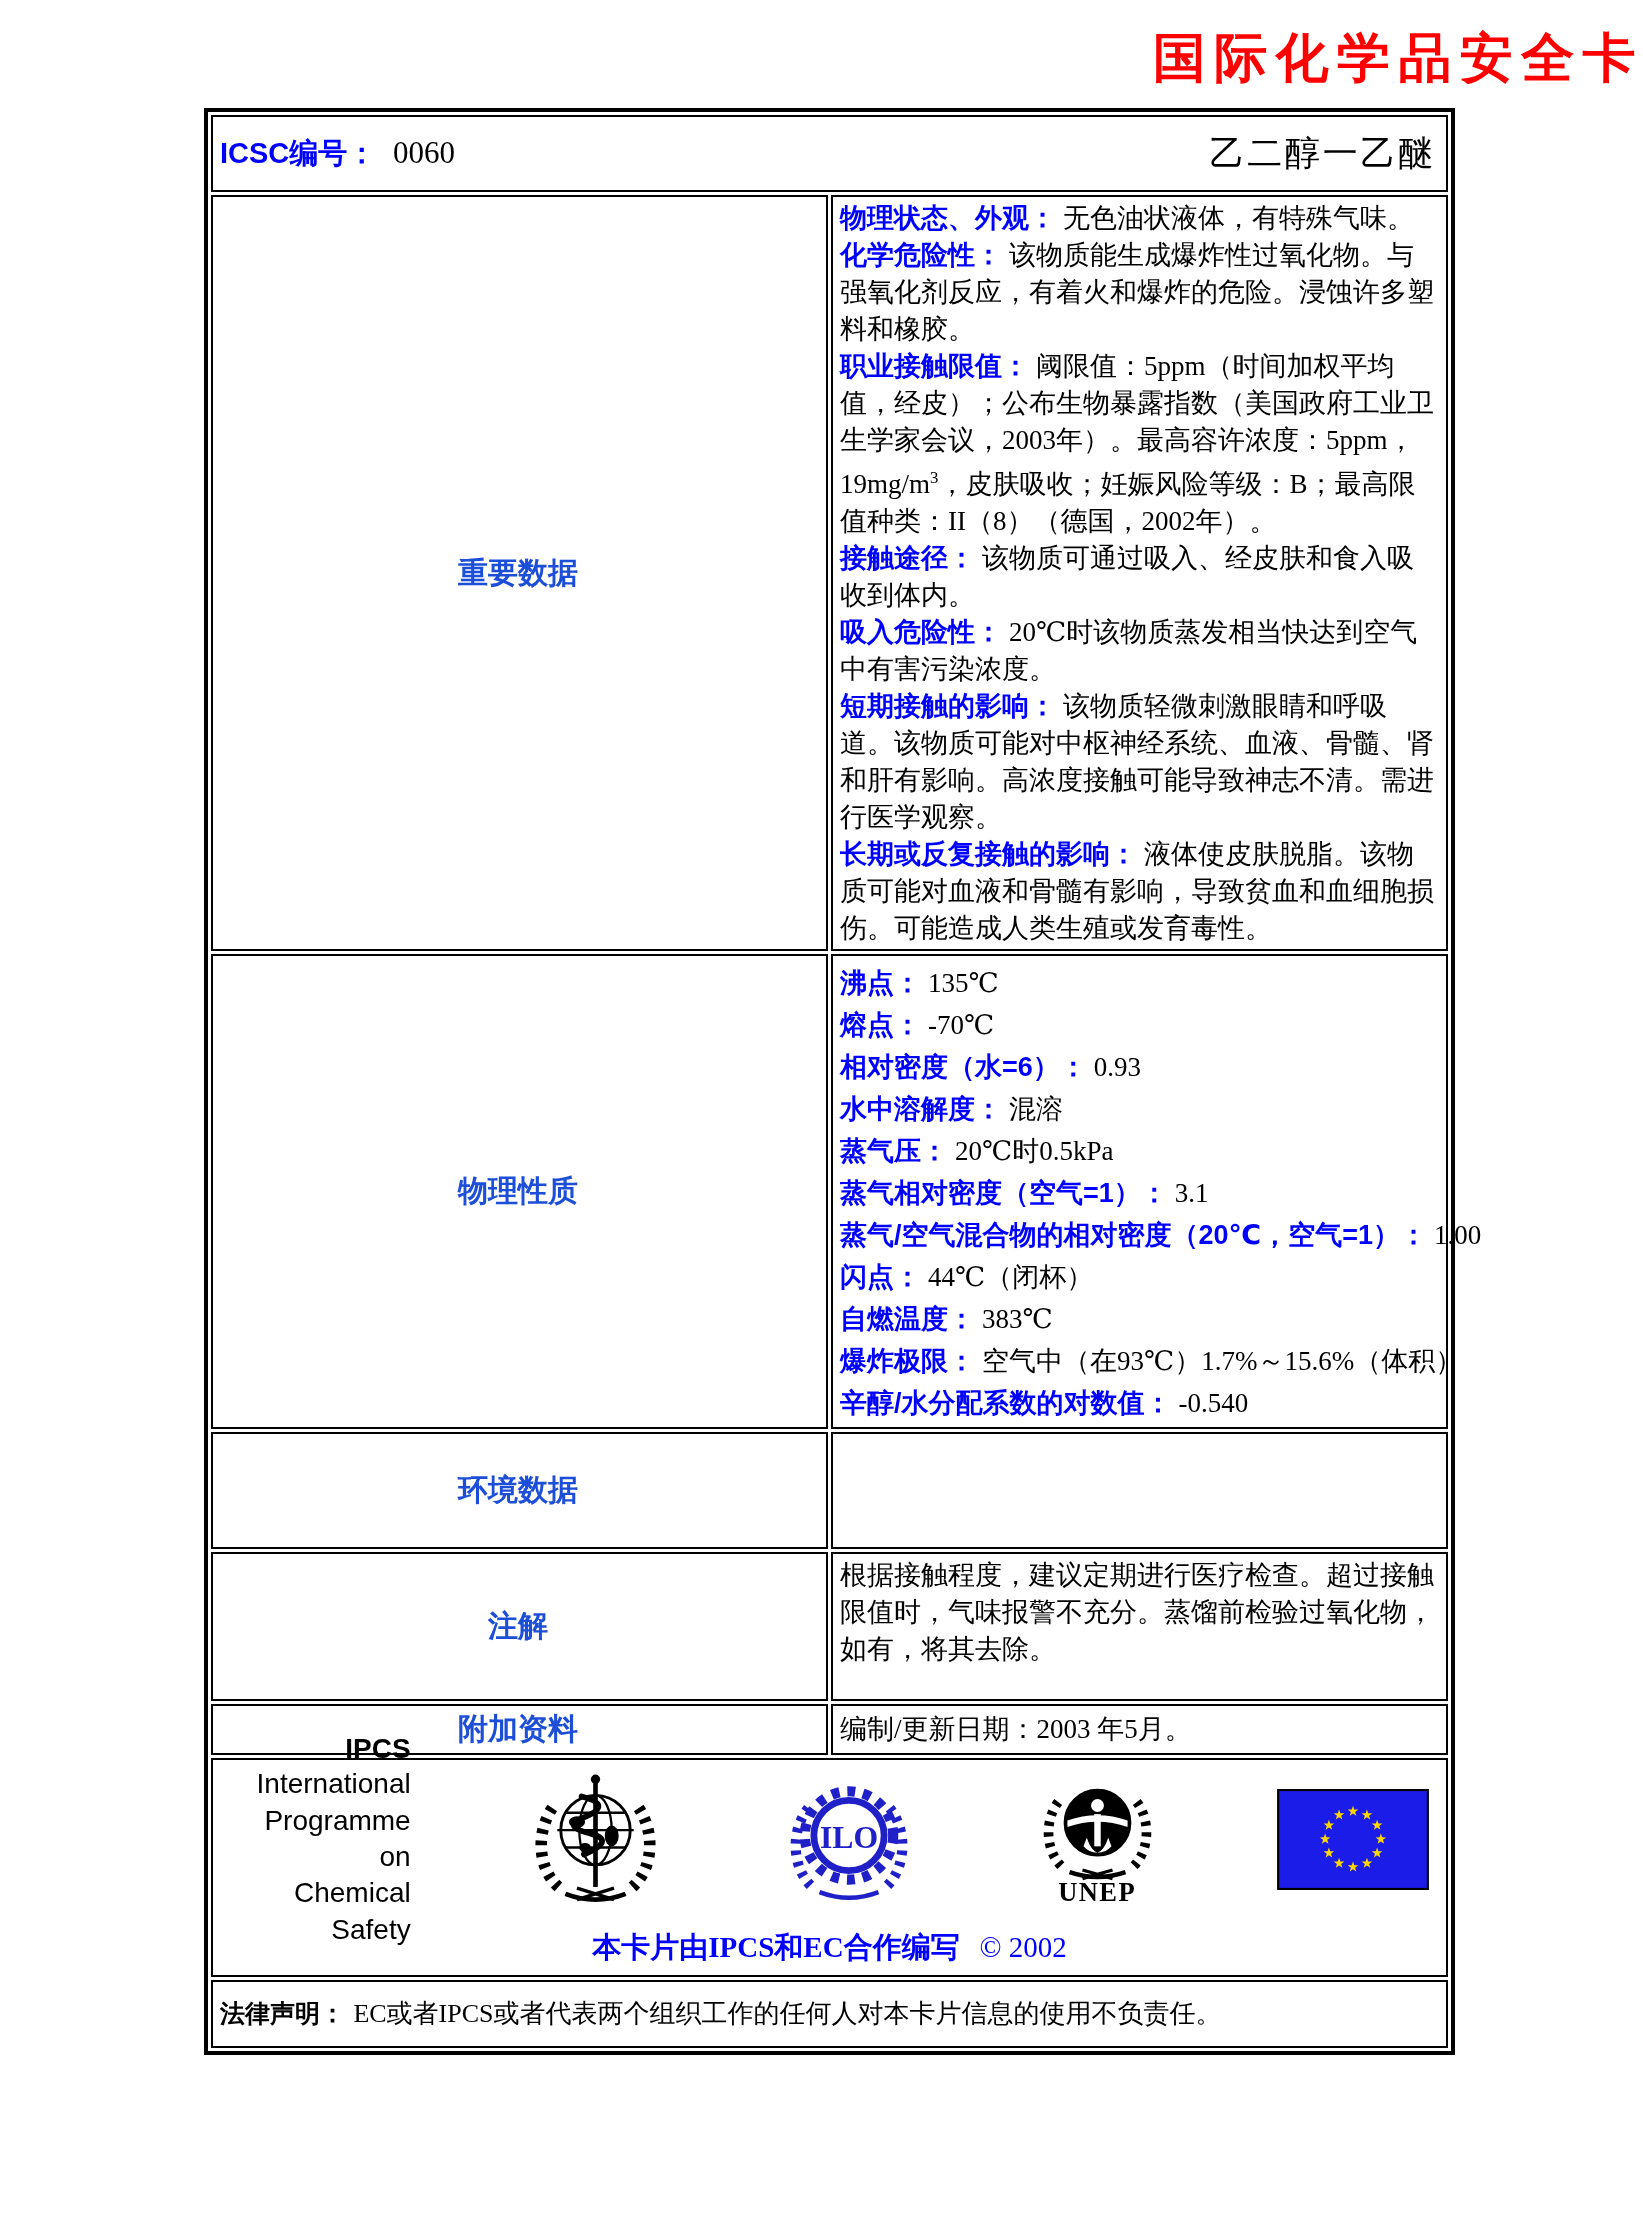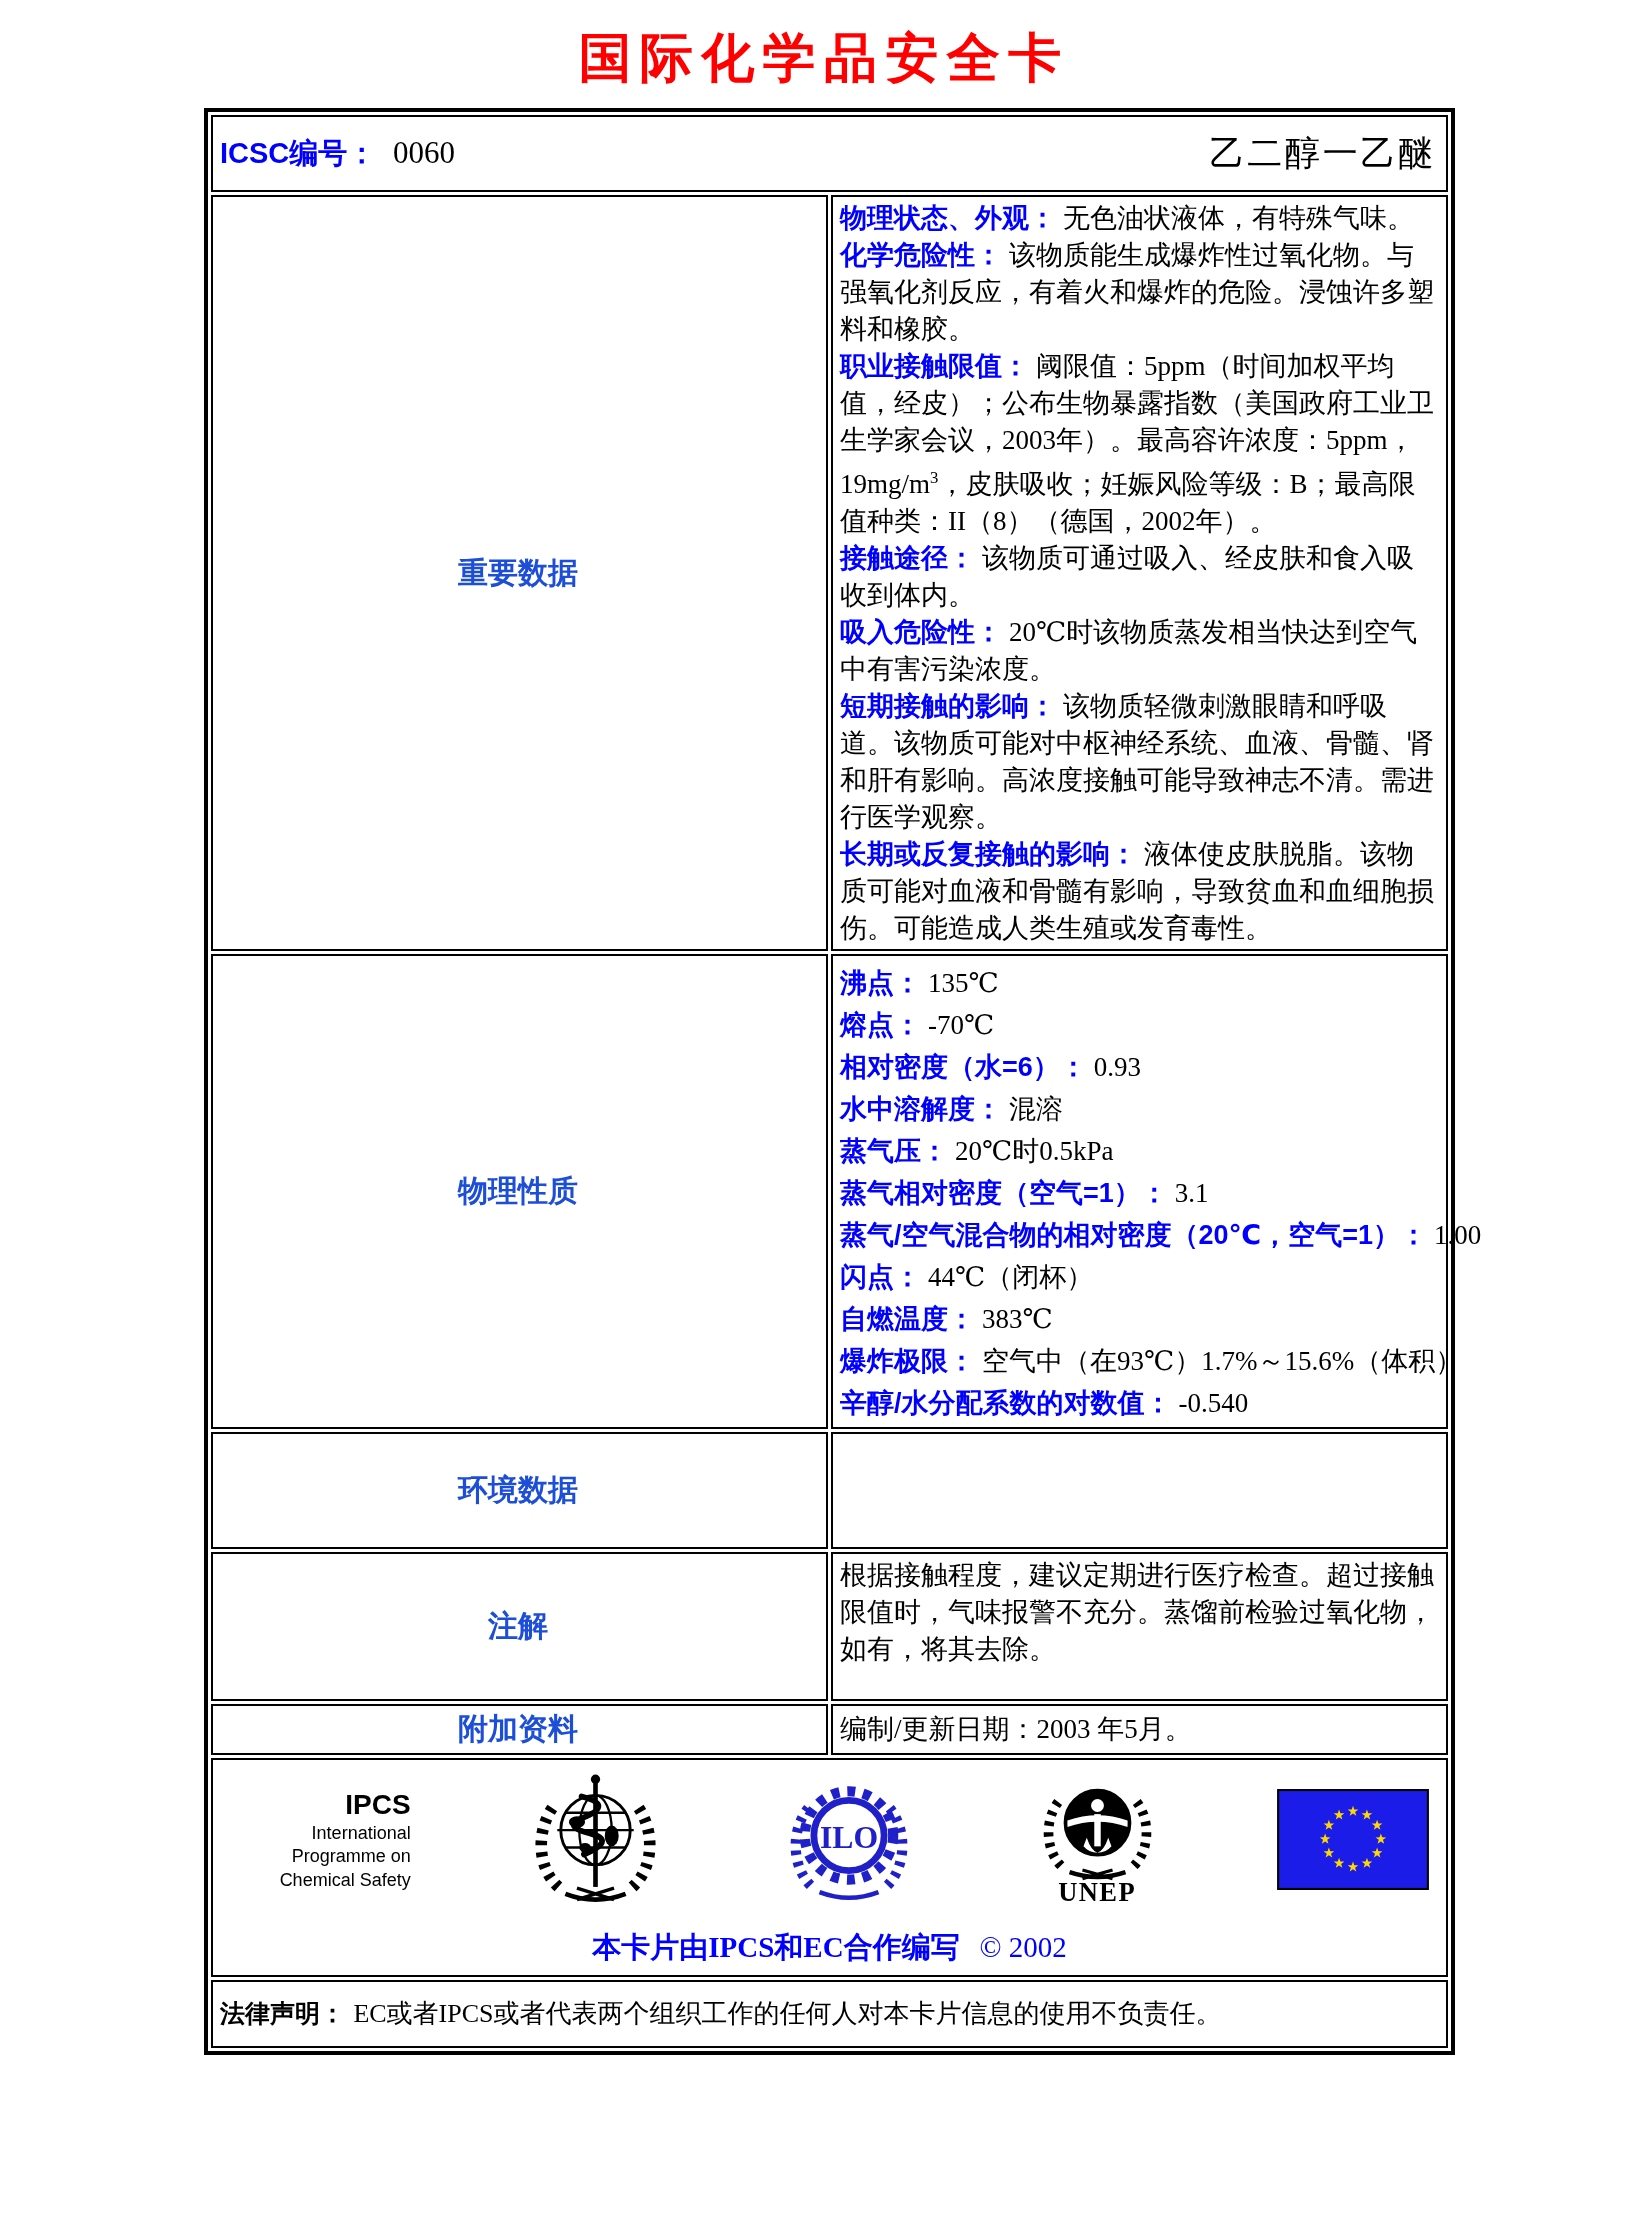--- a/index.html
+++ b/index.html
@@ -8,21 +8,21 @@
     background: #ffffff;
     width: 1644px;
     height: 2239px;
     font-family: "Liberation Serif", "DejaVu Serif", serif;
     color: #000;
   }
   .page { position: relative; width: 1644px; height: 2239px; overflow: hidden; }
 
   .main-title {
     margin: 29px 0 0 4px;
-    text-align: center;
+    text-align: right;
     font-family: "Liberation Sans", "DejaVu Sans", sans-serif;
     font-weight: bold;
     font-size: 53px;
     letter-spacing: 8.4px;
     color: #FF0000;
     line-height: 1.1;
   }
 
   table.card {
     margin: 21px 0 0 204px;
@@ -74,21 +74,21 @@
   .env-cell { height: 108px; }
   .notes-cell { height: 139px; vertical-align: top !important; }
   .notes-cell p { margin: 0; font-size: 27px; line-height: 37px; }
   .additional-cell { font-size: 27px; line-height: 35px; }
 
   
   .logos-cell { height: 180px; padding: 7px 16.7px !important; }
   .logos-flex { display: flex; align-items: center; justify-content: space-between; height: 146px; text-align: right; }
   .ipcs-block { width: 181px; font-family: "Liberation Sans", "DejaVu Sans", sans-serif; color:#000; }
   .ipcs-acronym { font-weight: bold; font-size: 28px; line-height: 1.25; }
-  .ipcs-line { font-size: 18px; line-height: 1.3; }
+  .ipcs-line { font-size: 28px; line-height: 1.3; }
   .logo-box { display: flex; flex-direction: column; align-items: center; }
   .unep-word { font-family: "Liberation Serif", serif; font-weight: bold; font-size: 26.5px; letter-spacing: 1.4px; margin-top: -5.6px; }
   .caption-line { text-align: center; margin-top: 15px; font-size: 29px; }
   .caption-main { color: #0000FF; font-weight: bold; }
   .caption-copy { color: #0000FF; font-weight: normal; margin-left: 12.5px; }
 
   
   .legal-cell { height: 59px; font-size: 26px; }
   .legal-label {
     font-family: "Liberation Sans", "DejaVu Sans", sans-serif;

